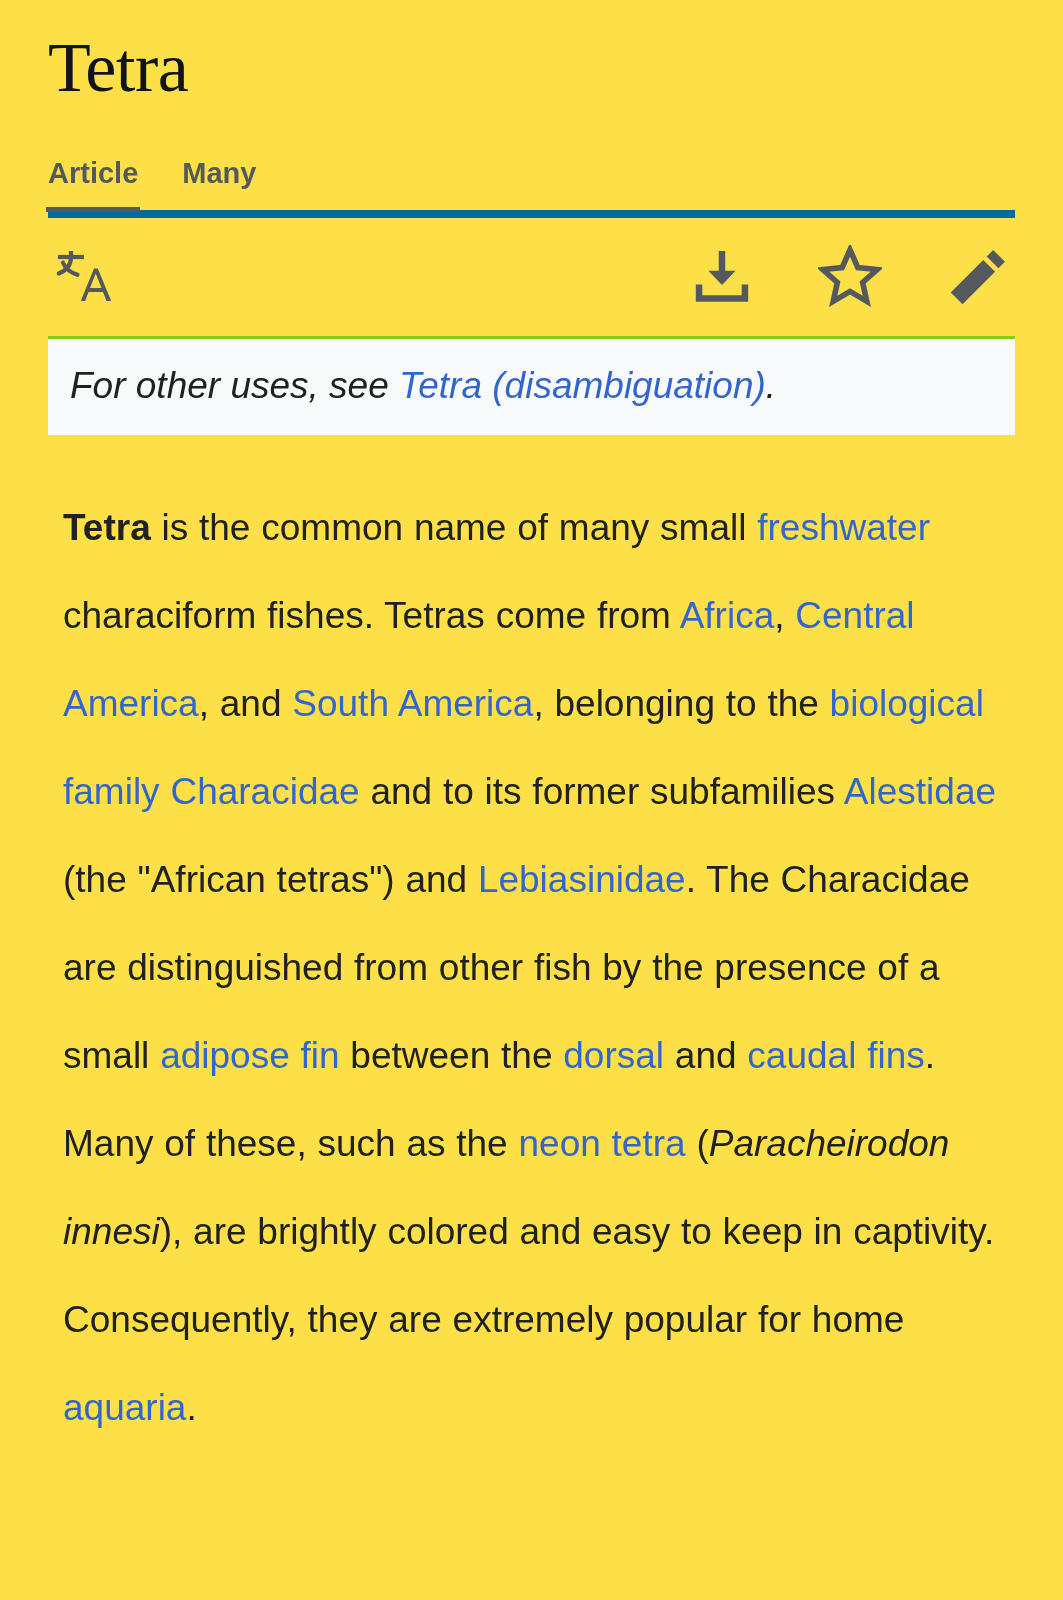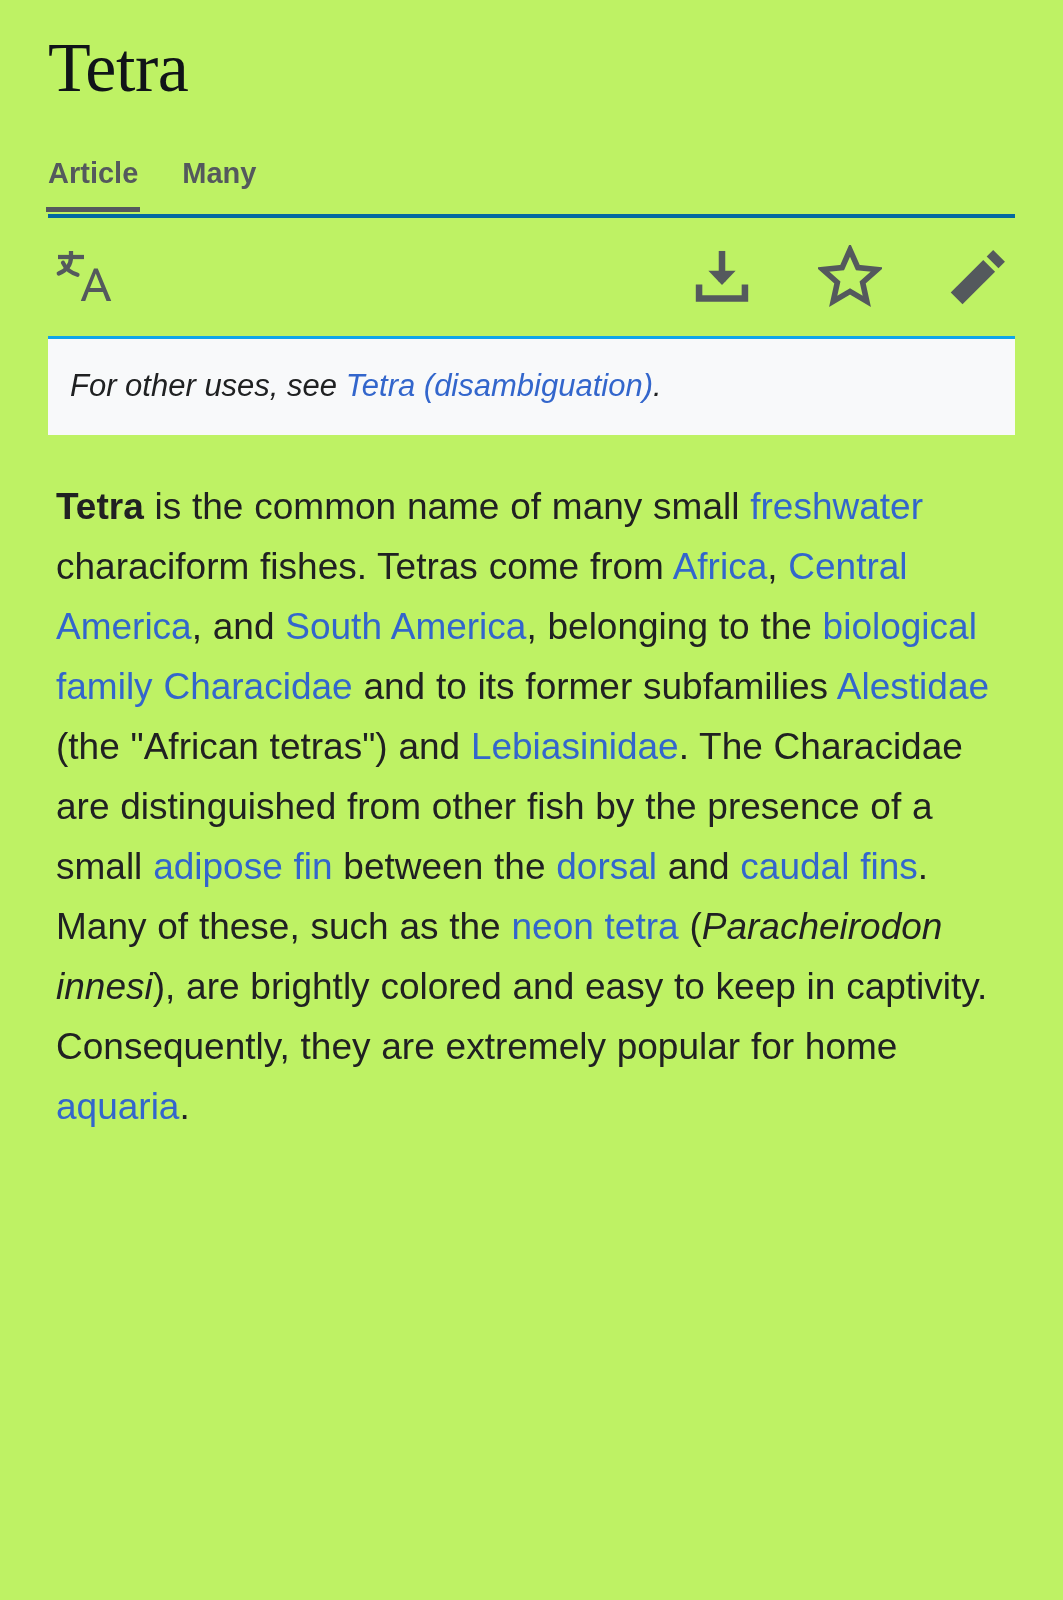--- a/index.html
+++ b/index.html
@@ -12,21 +12,21 @@
     height: 1600px;
     overflow: hidden;
     font-family: "Liberation Sans", sans-serif;
     -webkit-font-smoothing: antialiased;
   }
 
   .page {
     position: relative;
     width: 1063px;
     height: 1600px;
-    background: #bef264;
+    background: #fde047;
   }
 
   
   .title-wrap {
     padding: 26px 48px 0 48px;
   }
   .page-title {
     font-family: "Liberation Serif", "DejaVu Serif", serif;
     font-size: 70px;
     line-height: 84px;
@@ -34,21 +34,21 @@
     color: #101418;
     letter-spacing: -0.5px;
     margin: 0;
   }
 
   
   .tabs-bar {
     margin: 46px 48px 0 48px;
     position: relative;
     height: 62px;
-    border-bottom: 4px solid #0369a1;
+    border-bottom: 8px solid #0369a1;
     box-sizing: border-box;
   }
   .tabs-row {
     display: flex;
     align-items: flex-start;
     height: 100%;
   }
   .tab {
     font-size: 29px;
     line-height: 34px;
@@ -95,43 +95,43 @@
     color: #54595d;
   }
   .toolbar-right .tool-btn {
     margin-left: 54px;
   }
 
   
   .hatnote {
     margin: 0 48px 0 48px;
     background: #f8f9fa;
-    border-top: 3px solid #0ea5e9;
+    border-top: 3px solid #84cc16;
     padding: 26px 22px 28px 22px;
     box-sizing: border-box;
     font-style: italic;
-    font-size: 31px;
+    font-size: 37px;
     line-height: 42px;
     color: #202122;
   }
   .hatnote a {
     color: #3366cc;
     text-decoration: none;
   }
 
   
   .content {
     margin: 0 48px;
     padding-top: 34px;
   }
   .lead-para {
     font-size: 37px;
-    line-height: 60px;
+    line-height: 88px;
     color: #202122;
-    margin: 8px;
+    margin: 15px;
     word-spacing: 0.5px;
   }
   .lead-para b { font-weight: 700; }
   .lead-para i { font-style: italic; }
   .lead-para a {
     color: #3366cc;
     text-decoration: none;
   }
 
   svg { display: block; }

